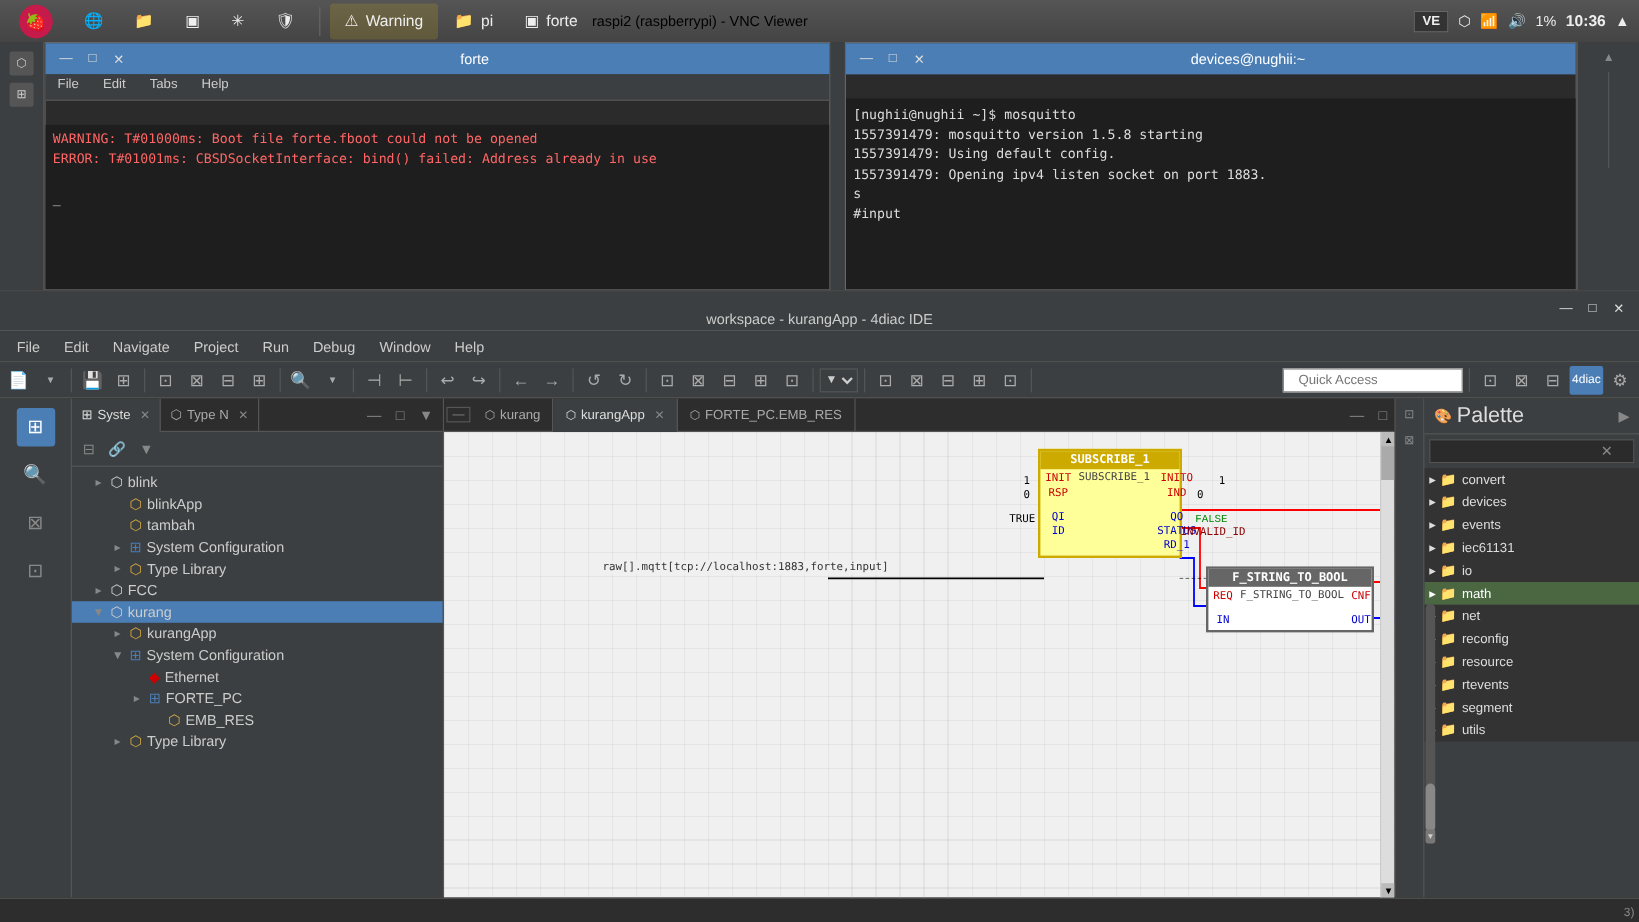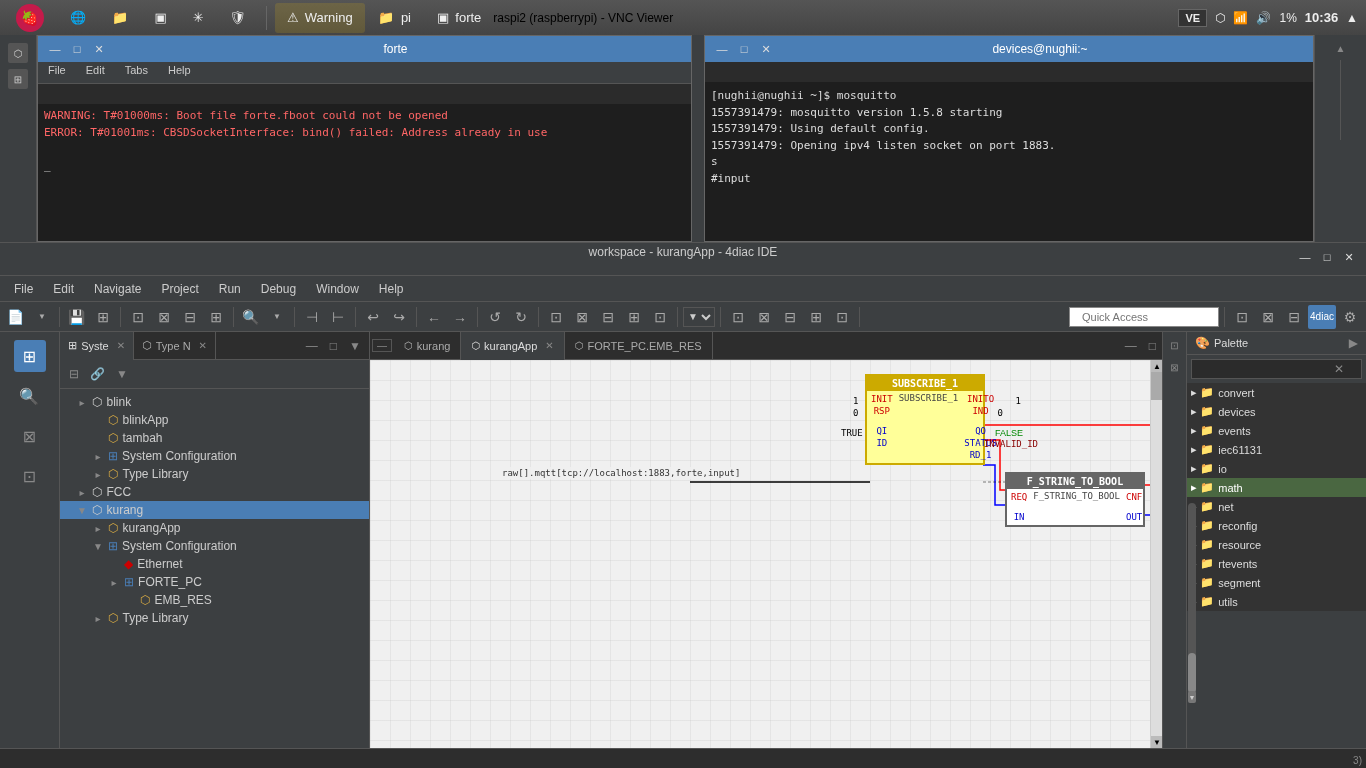--- a/index.html
+++ b/index.html
@@ -45,21 +45,21 @@
     .terminal-content .ok { color: #88ff88; }
 
     
     #ide-window {
       position: absolute; top: 242px; left: 0; width: 1366px; 
       height: calc(768px - 242px);
       background: #2b2b2b; display: flex; flex-direction: column;
       border-top: 1px solid #555;
     }
     .ide-titlebar {
-      display: flex; align-items: flex-end; background: #3c3f41; height: 28px;
+      display: flex; align-items: flex-start; background: #3c3f41; height: 28px;
       padding: 16px 8px; color: #ccc; font-size: 12px; border-bottom: 1px solid #555;
       justify-content: center;
     }
     .ide-controls { position: absolute; right: 8px; top: 0; height: 28px; display: flex; align-items: center; gap: 4px; }
 
     
     .ide-menubar {
       display: flex; align-items: center; background: #3c3f41; height: 26px;
       padding: 0 4px; border-bottom: 1px solid #555;
     }
@@ -177,21 +177,21 @@
 
     
     .right-panel {
       width: 180px; background: #3c3f41; border-left: 1px solid #555;
       display: flex; flex-direction: column;
     }
     .palette-header {
       display: flex; align-items: center; padding: 4px 8px;
       background: #3c3f41; border-bottom: 1px solid #555; gap: 4px;
     }
-    .palette-title { color: #ddd; font-size: 11px; flex: 1; }
+    .palette-title { color: #ddd; font-size: 18px; flex: 1; }
     .palette-search {
       margin: 4px; display: flex; align-items: center;
       background: #2b2b2b; border: 1px solid #555;
     }
     .palette-search input {
       background: transparent; border: none; color: #ccc; font-size: 11px;
       padding: 3px 6px; width: 100%; outline: none;
     }
     .palette-group {
       display: flex; align-items: center; padding: 3px 4px;
@@ -612,21 +612,21 @@
               <span class="fb-pin data">STATUS</span>
               <span class="fb-pin data">RD_1</span>
             </div>
           </div>
 
           <div style="position:absolute; left:-14px; top:20px; font-size:9px; color:#000; font-family:monospace;">1</div>
           <div style="position:absolute; left:-14px; top:32px; font-size:9px; color:#000; font-family:monospace;">0</div>
           <div style="position:absolute; left:-26px; top:52px; font-size:9px; color:#000; font-family:monospace;">TRUE</div>
           <div style="position:absolute; right:-38px; top:20px; font-size:9px; color:#000; font-family:monospace;">1</div>
           <div style="position:absolute; right:-20px; top:32px; font-size:9px; color:#000; font-family:monospace;">0</div>
-          <div style="position:absolute; right:-40px; top:52px; font-size:9px; color:#008800; font-family:Liberation Sans, sans-serif;">FALSE</div>
+          <div style="position:absolute; right:-40px; top:52px; font-size:9px; color:#008800; font-family:Liberation Mono, monospace;">FALSE</div>
           <div style="position:absolute; right:-55px; top:63px; font-size:9px; color:#880000; font-family:monospace;">INVALID_ID</div>
         </div>
 
         <div style="position:absolute; left:635px; top:112px; width:140px;" class="fb-block fb-func">
           <div class="fb-header">F_STRING_TO_BOOL</div>
           <div class="fb-body">
             <div class="fb-left">
               <span class="fb-pin event">REQ</span>
               <span class="fb-pin" style="height:8px;display:block;"></span>
               <span class="fb-pin data">IN</span>

